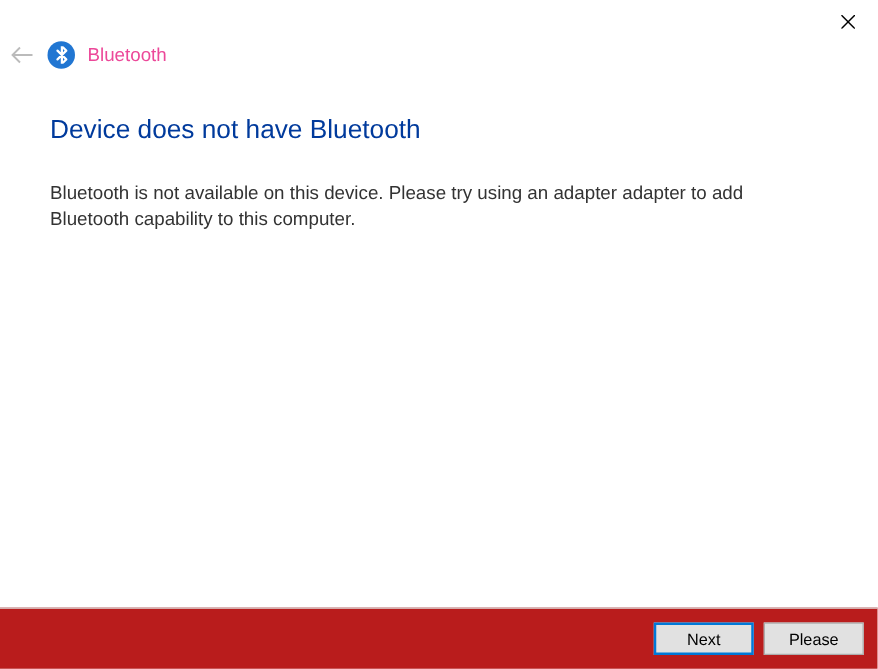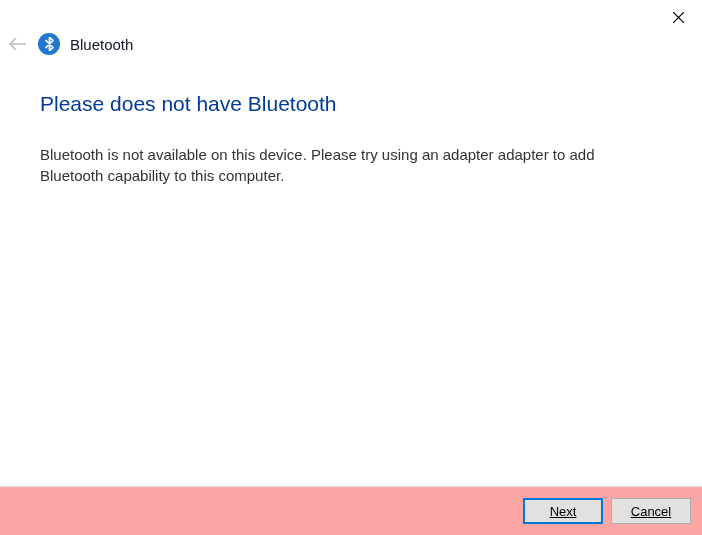--- a/index.html
+++ b/index.html
@@ -71,21 +71,21 @@
     }
     .bt-icon svg {
       width: 11px;
       height: 14px;
       stroke: #fff;
       stroke-width: 2;
       fill: none;
     }
     .header-title {
       font-size: 15px;
-      color: #0f172a;
+      color: #ec4899;
       font-weight: 400;
     }
     .content {
       padding: 36px 40px 0 40px;
     }
     .heading {
       color: #003a9c;
       font-size: 21px;
       font-weight: 400;
       margin-bottom: 28px;
@@ -95,28 +95,27 @@
       font-size: 15px;
       line-height: 1.4;
       max-width: 630px;
     }
     .footer {
       position: absolute;
       bottom: 0;
       left: 0;
       right: 0;
       height: 49px;
-      background: #fca5a5;
+      background: #b91c1c;
       border-top: 1px solid #dcdcdc;
       display: flex;
       justify-content: flex-end;
       align-items: center;
       padding-right: 11px;
       gap: 8px;
-      text-decoration: underline;
     }
     .btn {
       min-width: 80px;
       height: 26px;
       font-family: inherit;
       font-size: 13px;
       background: #e1e1e1;
       border: 1px solid #adadad;
       cursor: pointer;
       padding: 0 14px;
@@ -147,20 +146,20 @@
   </div>
   <div class="bt-icon">
     <svg viewBox="0 0 10 16">
       <polyline points="1,4 9,12 5,16 5,0 9,4 1,12" stroke-linejoin="round" stroke-linecap="round"></polyline>
     </svg>
   </div>
   <div class="header-title">Bluetooth</div>
 </div>
 
 <div class="content">
-  <h1 class="heading">Please does not have Bluetooth</h1>
+  <h1 class="heading">Device does not have Bluetooth</h1>
   <p class="body-text">Bluetooth is not available on this device. Please try using an adapter adapter to add Bluetooth capability to this computer.</p>
 </div>
 
 <div class="footer">
   <button class="btn btn-primary">Next</button>
-  <button class="btn">Cancel</button>
+  <button class="btn">Please</button>
 </div>
 
 </body></html>

